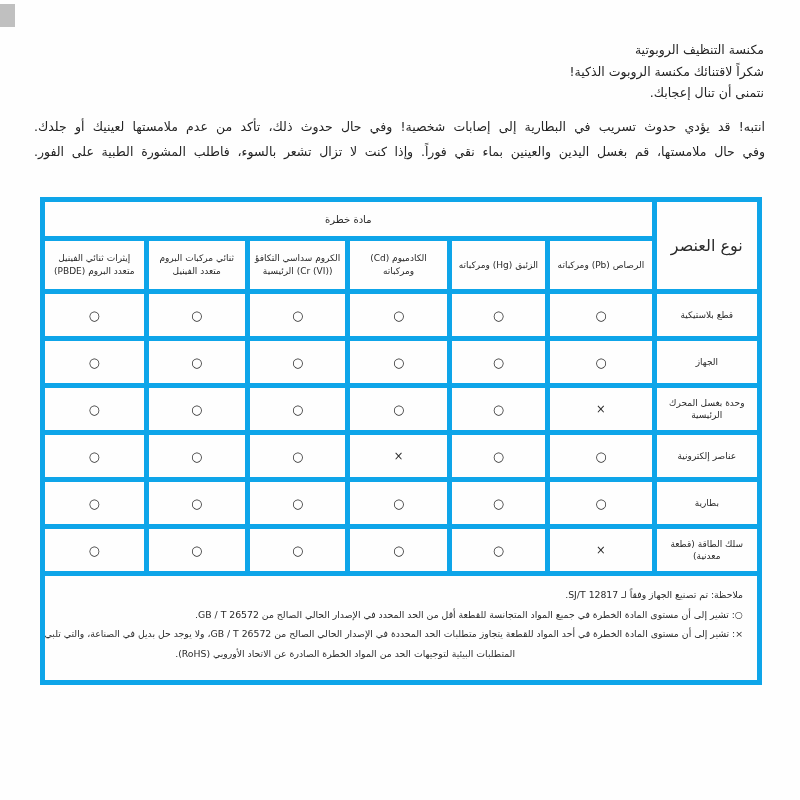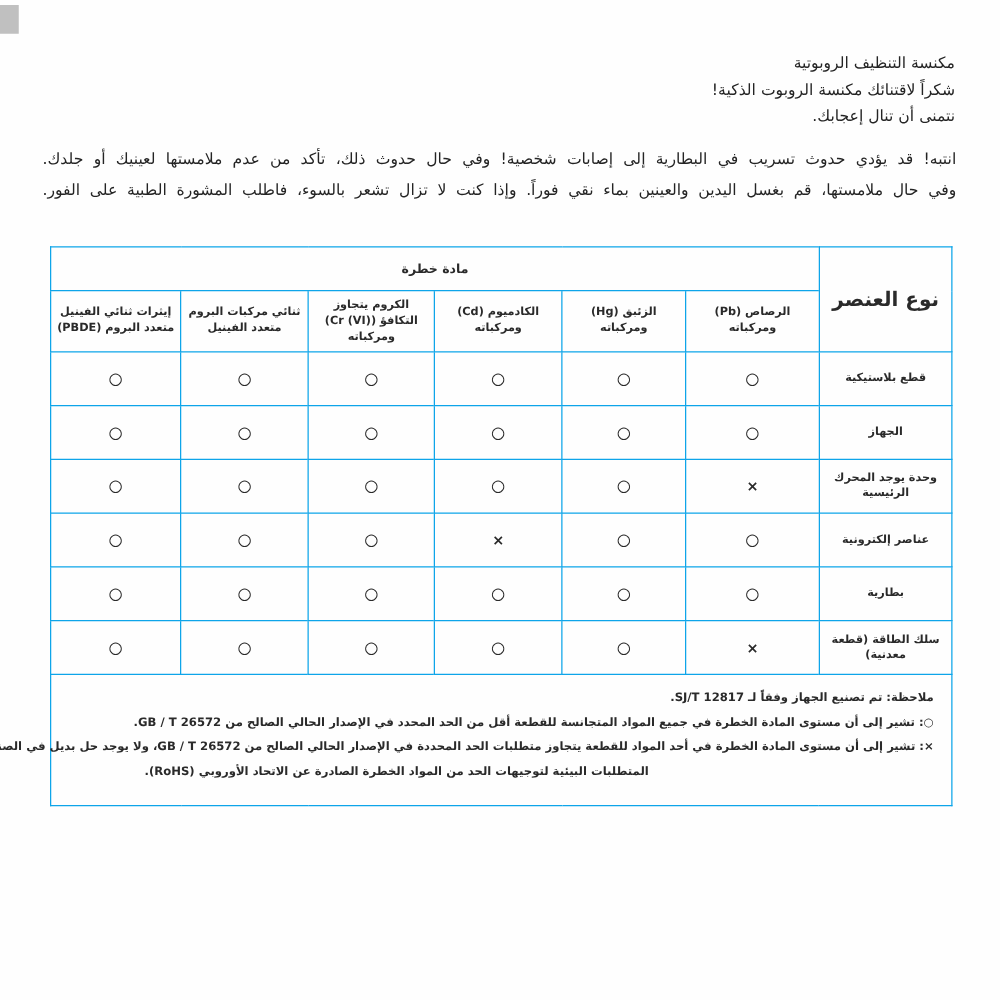--- a/index.html
+++ b/index.html
@@ -10,21 +10,21 @@
   }
   .corner-artifact{position:absolute;top:4px;left:0;width:15px;height:23px;background:#c0c0c0;}
   .intro{position:absolute;top:39px;right:36px;direction:rtl;text-align:right;font-size:12.5px;line-height:21.5px;}
   .warning{position:absolute;top:114px;right:35px;left:34px;direction:rtl;font-size:12.5px;line-height:25px;}
   .warning .wline{text-align:justify;text-align-last:justify;white-space:normal;}
   table.rohs{
     position:absolute;top:197px;left:40px;width:722px;
     border-collapse:collapse;direction:rtl;table-layout:fixed;
     border:1.5px solid #3a3a3a;
   }
-  .rohs th,.rohs td{border:1px solid #0ea5e9;padding:0;text-align:center;vertical-align:middle;font-weight:bold;color:#2a2a2a;}
+  .rohs th,.rohs td{border:5px solid #0ea5e9;padding:0;text-align:center;vertical-align:middle;font-weight:normal;color:#2a2a2a;}
   th.etype{font-size:16px;}
   th.hsub{height:34px;font-size:10px;}
   tr.subhead th{height:44px;font-size:9px;line-height:13px;padding:2px 4px;}
   td.rowlabel{font-size:9px;line-height:12px;height:38px;padding:2px 4px;}
   td.mark{font-size:13px;}
   td.mark.cross{font-size:11.5px;}
   td.notes-cell{height:95px;vertical-align:top;text-align:right;padding:9px 14px 0 14px;font-size:9.3px;line-height:19.5px;direction:rtl;}
   .note-line{white-space:nowrap;}
   .note-line.indent{padding-left:0;padding-right:228px;white-space:normal;}
 </style>
@@ -58,21 +58,21 @@
     </colgroup>
     <thead>
       <tr>
         <th class="etype" rowspan="2">نوع العنصر</th>
         <th class="hsub" colspan="6">مادة خطرة</th>
       </tr>
       <tr class="subhead">
           <th>الرصاص (Pb) ومركباته</th>
           <th>الزئبق (Hg) ومركباته</th>
           <th>الكادميوم (Cd) ومركباته</th>
-          <th>الكروم يتجاوز التكافؤ (Cr (VI)) ومركباته</th>
+          <th>الكروم سداسي التكافؤ (Cr (VI)) الرئيسية</th>
           <th>ثنائي مركبات البروم متعدد الفينيل</th>
           <th>إيثرات ثنائي الفينيل متعدد البروم (PBDE)</th>
         </tr>
     </thead>
     <tbody>
         <tr>
           <td class="rowlabel">قطع بلاستيكية</td>
           <td class="mark">○</td>
           <td class="mark">○</td>
           <td class="mark">○</td>
@@ -83,21 +83,21 @@
         <tr>
           <td class="rowlabel">الجهاز</td>
           <td class="mark">○</td>
           <td class="mark">○</td>
           <td class="mark">○</td>
           <td class="mark">○</td>
           <td class="mark">○</td>
           <td class="mark">○</td>
         </tr>
         <tr>
-          <td class="rowlabel">وحدة يوجد المحرك الرئيسية</td>
+          <td class="rowlabel">وحدة بغسل المحرك الرئيسية</td>
           <td class="mark cross">×</td>
           <td class="mark">○</td>
           <td class="mark">○</td>
           <td class="mark">○</td>
           <td class="mark">○</td>
           <td class="mark">○</td>
         </tr>
         <tr>
           <td class="rowlabel">عناصر إلكترونية</td>
           <td class="mark">○</td>

